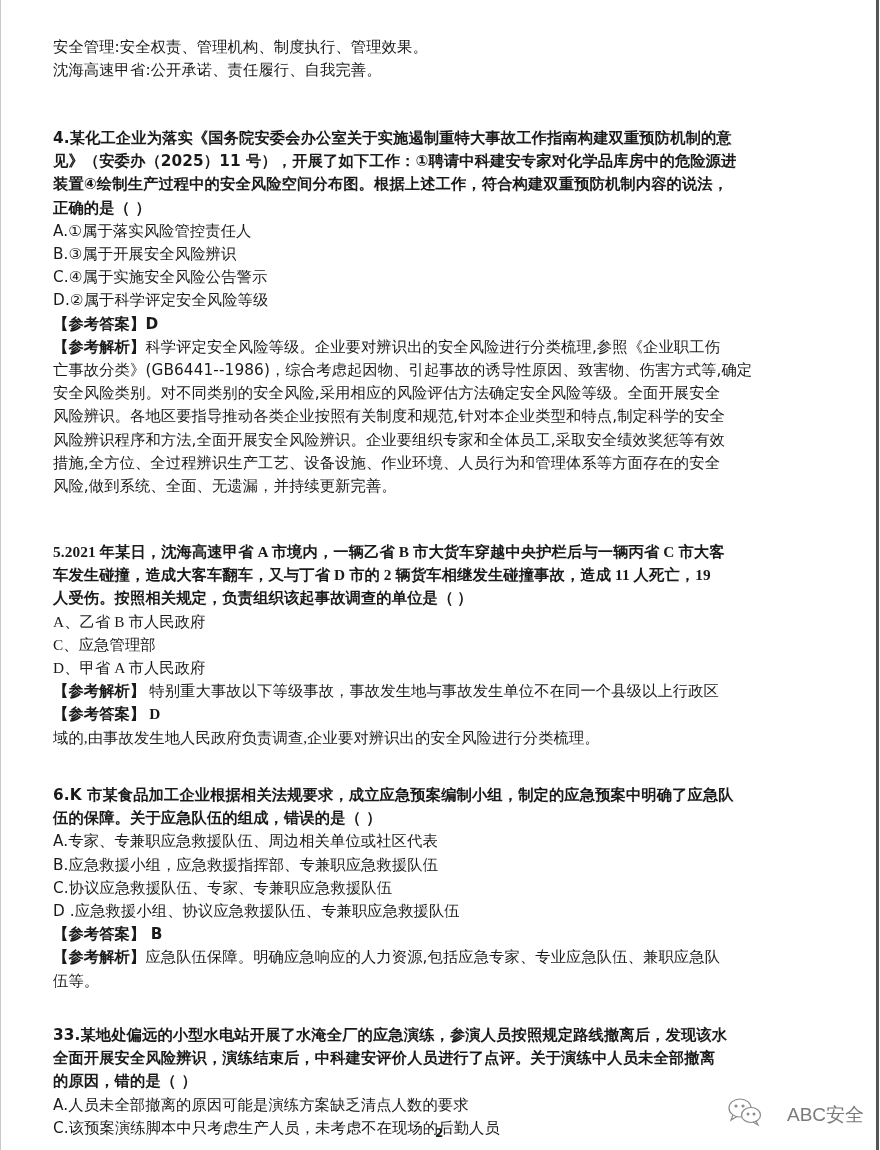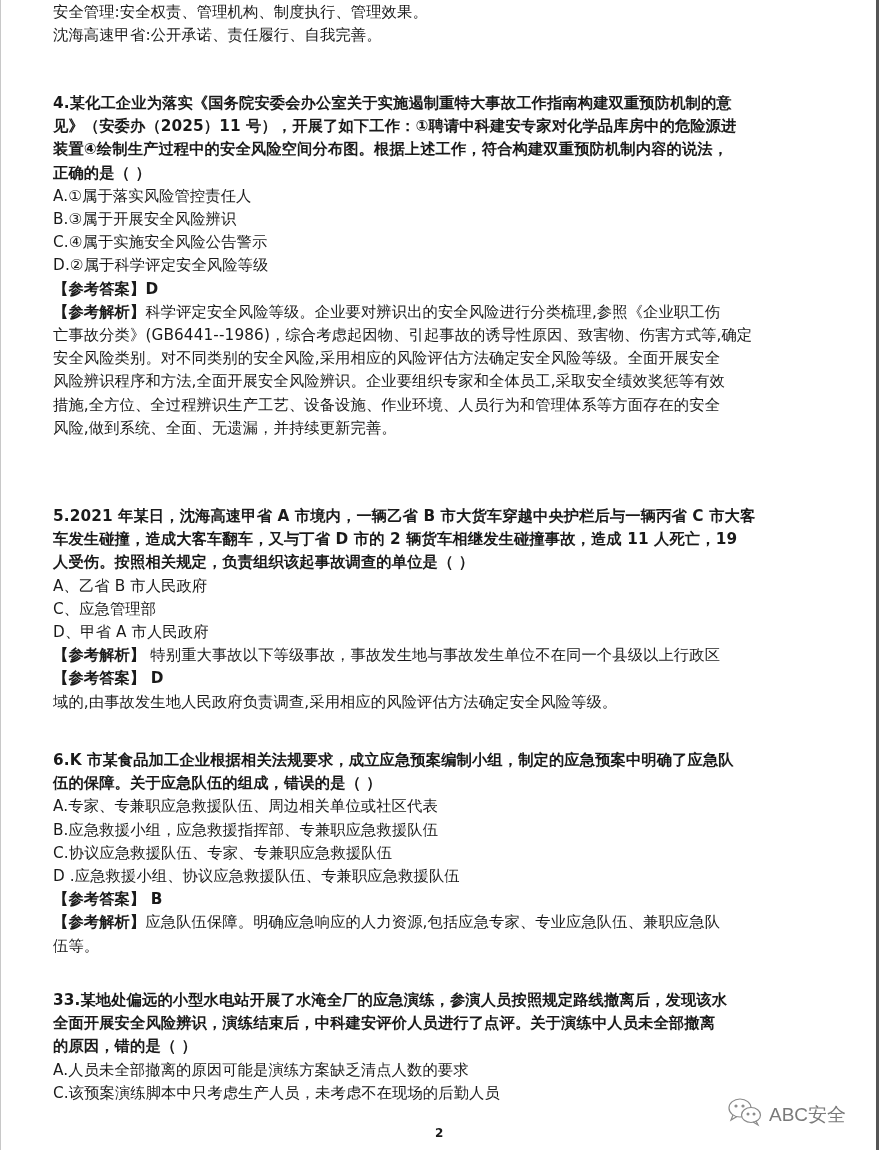--- a/index.html
+++ b/index.html
@@ -4,23 +4,23 @@
 <style>
   html, body { margin: 0; padding: 0; background: #ffffff; }
   body { width: 880px; height: 1150px; overflow: hidden; position: relative;
          font-family: "DejaVu Sans", "Liberation Sans", sans-serif; color: #1a1a1a; }
   .page { position: absolute; left: 0; top: 0; width: 880px; height: 1150px; }
   .border-left { position: absolute; left: 0; top: 0; width: 1px; height: 1150px; background: #c8c8c8; }
   .border-right { position: absolute; left: 876px; top: 0; width: 3px; height: 1150px; background: #555555; }
   .line { font-size: 15.3px; line-height: 23.2px; white-space: nowrap; letter-spacing: 0.1px; }
   .bold { font-weight: bold; }
   .label { font-weight: bold; }
-  .q { position: absolute; left: 53px; width: 774px; }
+  .q { position: absolute; left: 53px; width: 774px; margin-top: 35px; }
   .pagenum { position: absolute; left: 435px; top: 1126px; font-size: 12px; font-weight: bold; }
-  .watermark { position: absolute; left: 727px; top: 1097px; display: flex; align-items: center; gap: 6px;
+  .watermark { position: absolute; left: 727px; top: 1097px; display: flex; align-items: center; gap: 24px;
                color: #7a7a7a; font-size: 19px; font-family: "Liberation Sans", sans-serif; }
   .watermark svg { width: 36px; height: 30px; }
 </style>
 </head>
 <body>
 
 <div class="page">
   <div class="border-left"></div>
   <div class="border-right"></div>
 
@@ -39,39 +39,40 @@
     <div class="line">C.④属于实施安全风险公告警示</div>
     <div class="line">D.②属于科学评定安全风险等级</div>
     <div class="line">
       <span class="label">【参考答案】</span><span class="bold">D</span>
     </div>
     <div class="line">
       <span class="label">【参考解析】</span><span>科学评定安全风险等级。企业要对辨识出的安全风险进行分类梳理,参照《企业职工伤</span>
     </div>
     <div class="line">亡事故分类》(GB6441--1986)，综合考虑起因物、引起事故的诱导性原因、致害物、伤害方式等,确定</div>
     <div class="line">安全风险类别。对不同类别的安全风险,采用相应的风险评估方法确定安全风险等级。全面开展安全</div>
+    <div class="line">风险辨识。各地区要指导推动各类企业按照有关制度和规范,针对本企业类型和特点,制定科学的安全</div>
     <div class="line">风险辨识程序和方法,全面开展安全风险辨识。企业要组织专家和全体员工,采取安全绩效奖惩等有效</div>
     <div class="line">措施,全方位、全过程辨识生产工艺、设备设施、作业环境、人员行为和管理体系等方面存在的安全</div>
     <div class="line">风险,做到系统、全面、无遗漏，并持续更新完善。</div>
   </div>
 
-  <div class="q" style="top:505px;">
+  <div class="q" style="top:505px;font-family:Liberation Serif, serif;">
     <div class="line bold">5.2021 年某日，沈海高速甲省 A 市境内，一辆乙省 B 市大货车穿越中央护栏后与一辆丙省  C 市大客</div>
     <div class="line bold">车发生碰撞，造成大客车翻车，又与丁省  D  市的  2  辆货车相继发生碰撞事故，造成 11  人死亡，19</div>
     <div class="line bold">人受伤。按照相关规定，负责组织该起事故调查的单位是（ ）</div>
     <div class="line">A、乙省 B  市人民政府</div>
     <div class="line">C、应急管理部</div>
     <div class="line">D、甲省 A 市人民政府</div>
     <div class="line">
       <span class="label">【参考解析】</span><span> 特别重大事故以下等级事故，事故发生地与事故发生单位不在同一个县级以上行政区</span>
     </div>
     <div class="line">
       <span class="label">【参考答案】</span><span class="bold"> D</span>
     </div>
-    <div class="line">域的,由事故发生地人民政府负责调查,采用相应的风险评估方法确定安全风险等级。</div>
+    <div class="line">域的,由事故发生地人民政府负责调查,企业要对辨识出的安全风险进行分类梳理。</div>
   </div>
 
   <div class="q" style="top:749px;">
     <div class="line bold">6.K 市某食品加工企业根据相关法规要求，成立应急预案编制小组，制定的应急预案中明确了应急队</div>
     <div class="line bold">伍的保障。关于应急队伍的组成，错误的是（   ）</div>
     <div class="line">A.专家、专兼职应急救援队伍、周边相关单位或社区代表</div>
     <div class="line">B.应急救援小组，应急救援指挥部、专兼职应急救援队伍</div>
     <div class="line">C.协议应急救援队伍、专家、专兼职应急救援队伍</div>
     <div class="line">D .应急救援小组、协议应急救援队伍、专兼职应急救援队伍</div>
     <div class="line">

